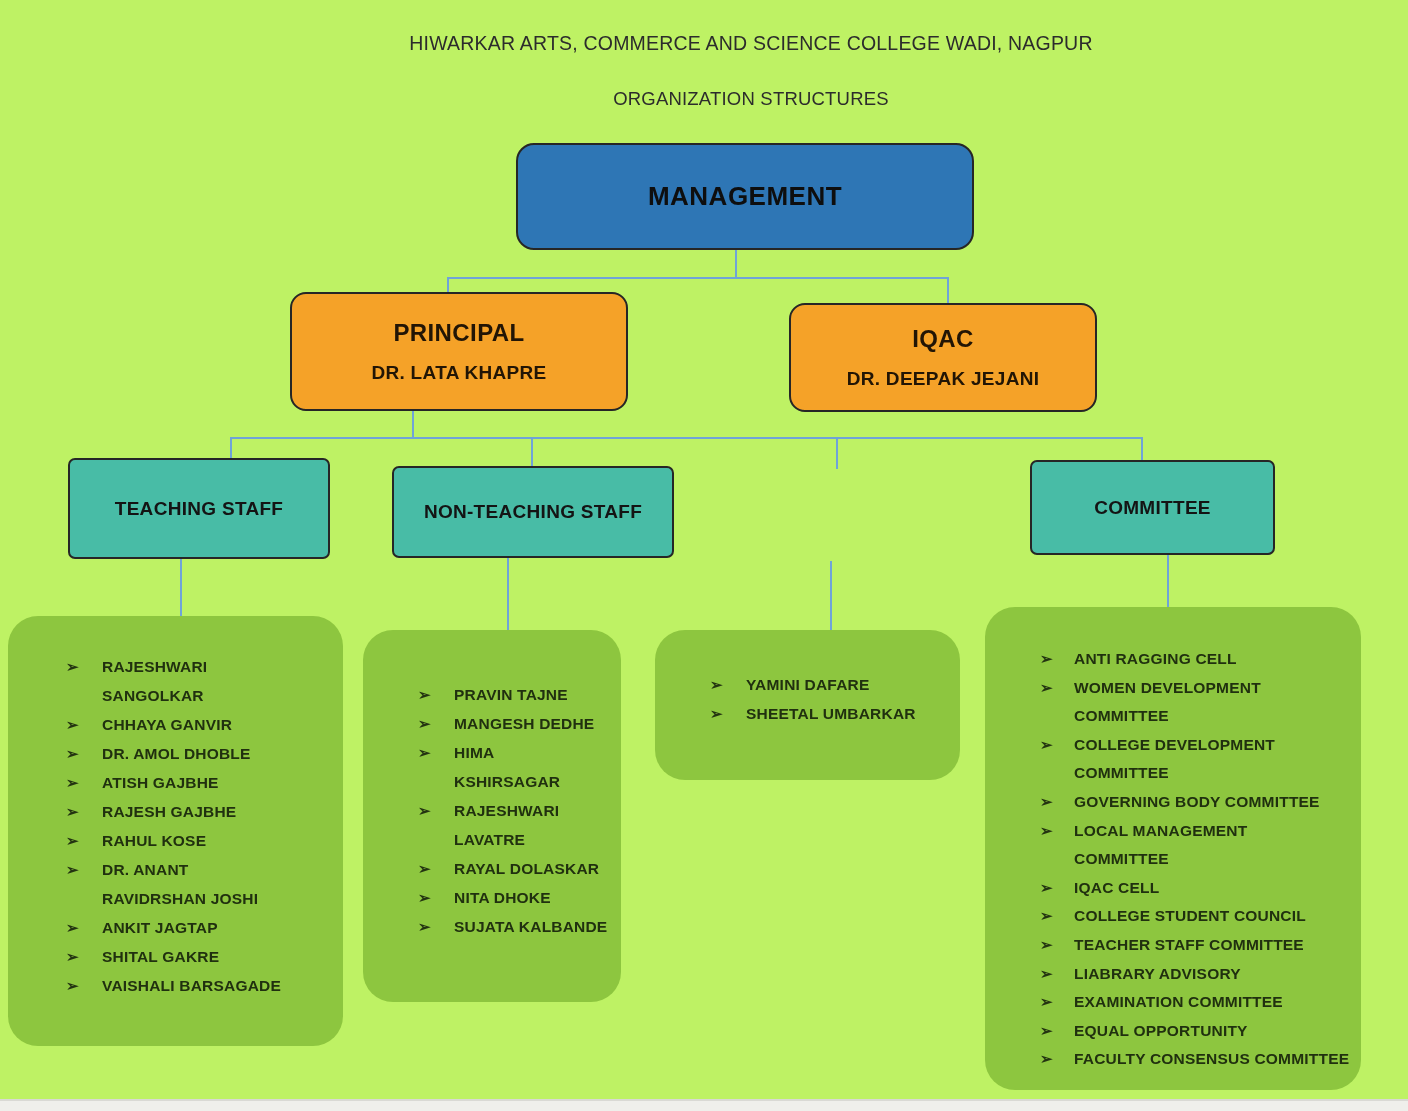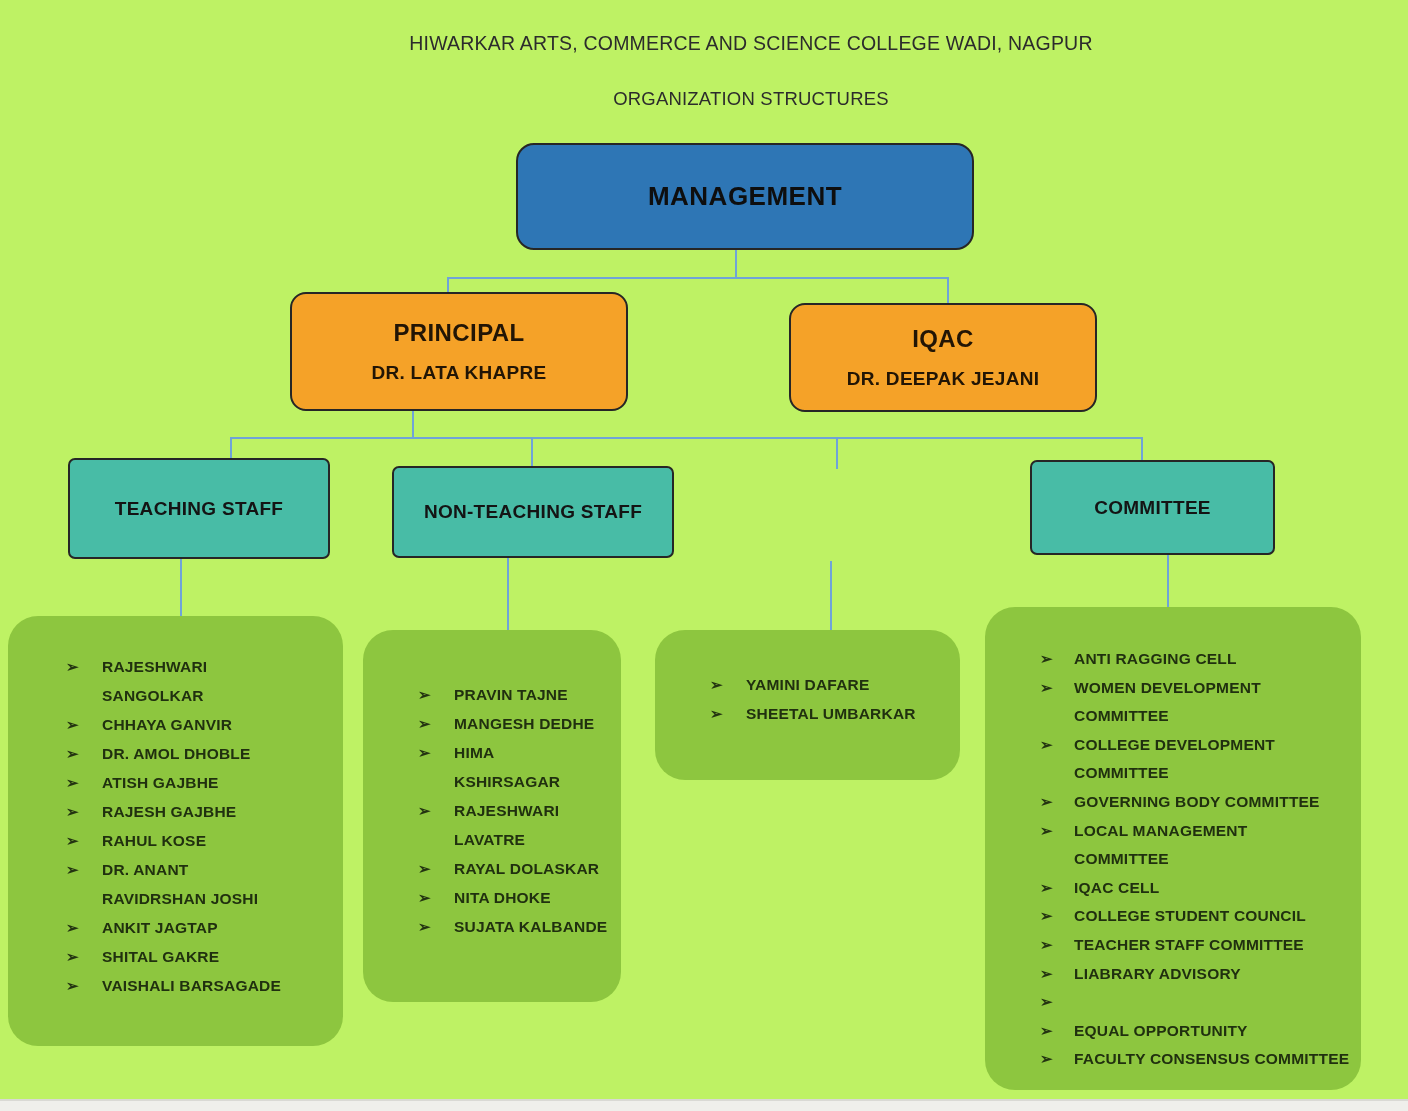--- a/index.html
+++ b/index.html
@@ -247,20 +247,21 @@
         <li>
           <span class="bullet">➢</span>
           <span class="txt">TEACHER STAFF COMMITTEE</span>
         </li>
         <li>
           <span class="bullet">➢</span>
           <span class="txt">LIABRARY ADVISORY</span>
         </li>
         <li>
           <span class="bullet">➢</span>
+          <span class="txt">EXAMINATION COMMITTEE</span>
         </li>
         <li>
           <span class="bullet">➢</span>
           <span class="txt">EQUAL OPPORTUNITY</span>
         </li>
         <li>
           <span class="bullet">➢</span>
           <span class="txt">FACULTY CONSENSUS COMMITTEE</span>
         </li>
       </ul>

